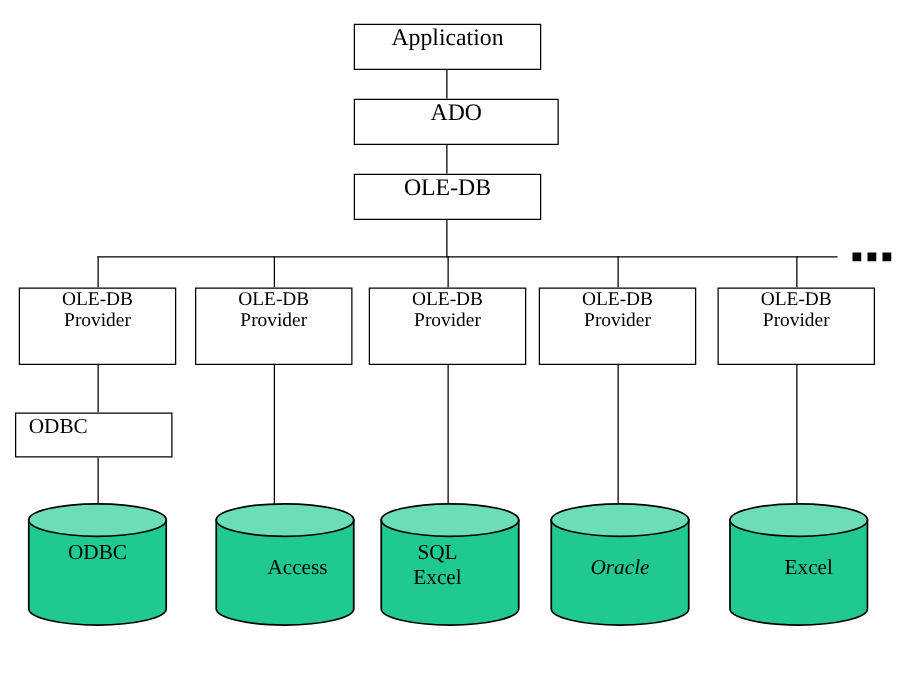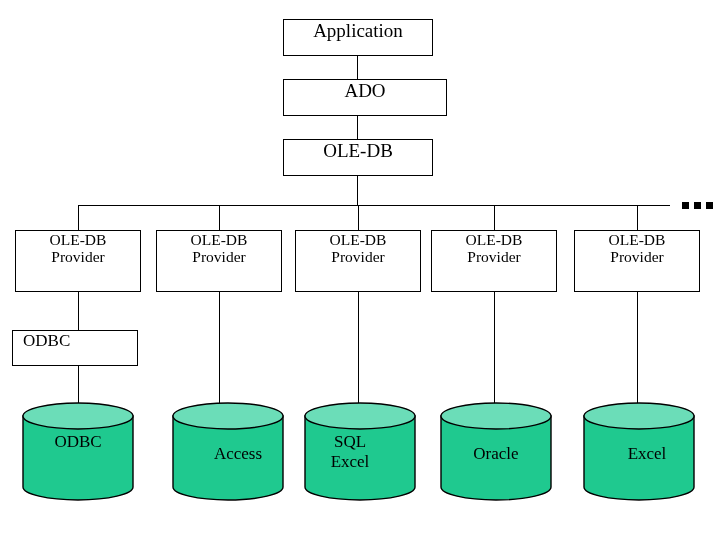--- a/index.html
+++ b/index.html
@@ -191,21 +191,21 @@
     <svg width="112" height="99" viewBox="0 0 112 99">
       <path d="M1,14 L1,85 A55,13 0 0 0 111,85 L111,14 Z" fill="#1FC98F" stroke="#000000" stroke-width="1.4"></path>
       <ellipse cx="56" cy="14" rx="55" ry="13" fill="#6BDDB8" stroke="#000000" stroke-width="1.4"></ellipse>
     </svg>
     <div class="cyl-label" style="top:30px;">
       <span class="two-line">SQL</span>
       <span class="two-line">Excel</span>
     </div>
   </div>
 
-  <div class="cyl" style="left:440px; top:402px; width:112px; height:99px;">
+  <div class="cyl" style="left:440px; top:402px; width:112px; height:99px;font-style:italic;">
     <svg width="112" height="99" viewBox="0 0 112 99">
       <path d="M1,14 L1,85 A55,13 0 0 0 111,85 L111,14 Z" fill="#1FC98F" stroke="#000000" stroke-width="1.4"></path>
       <ellipse cx="56" cy="14" rx="55" ry="13" fill="#6BDDB8" stroke="#000000" stroke-width="1.4"></ellipse>
     </svg>
     <div class="cyl-label" style="top:42px;">
       <span class="two-line">Oracle</span>
     </div>
   </div>
 
   <div class="cyl" style="left:583px; top:402px; width:128px; height:99px;font-family:Liberation Serif, serif;">

